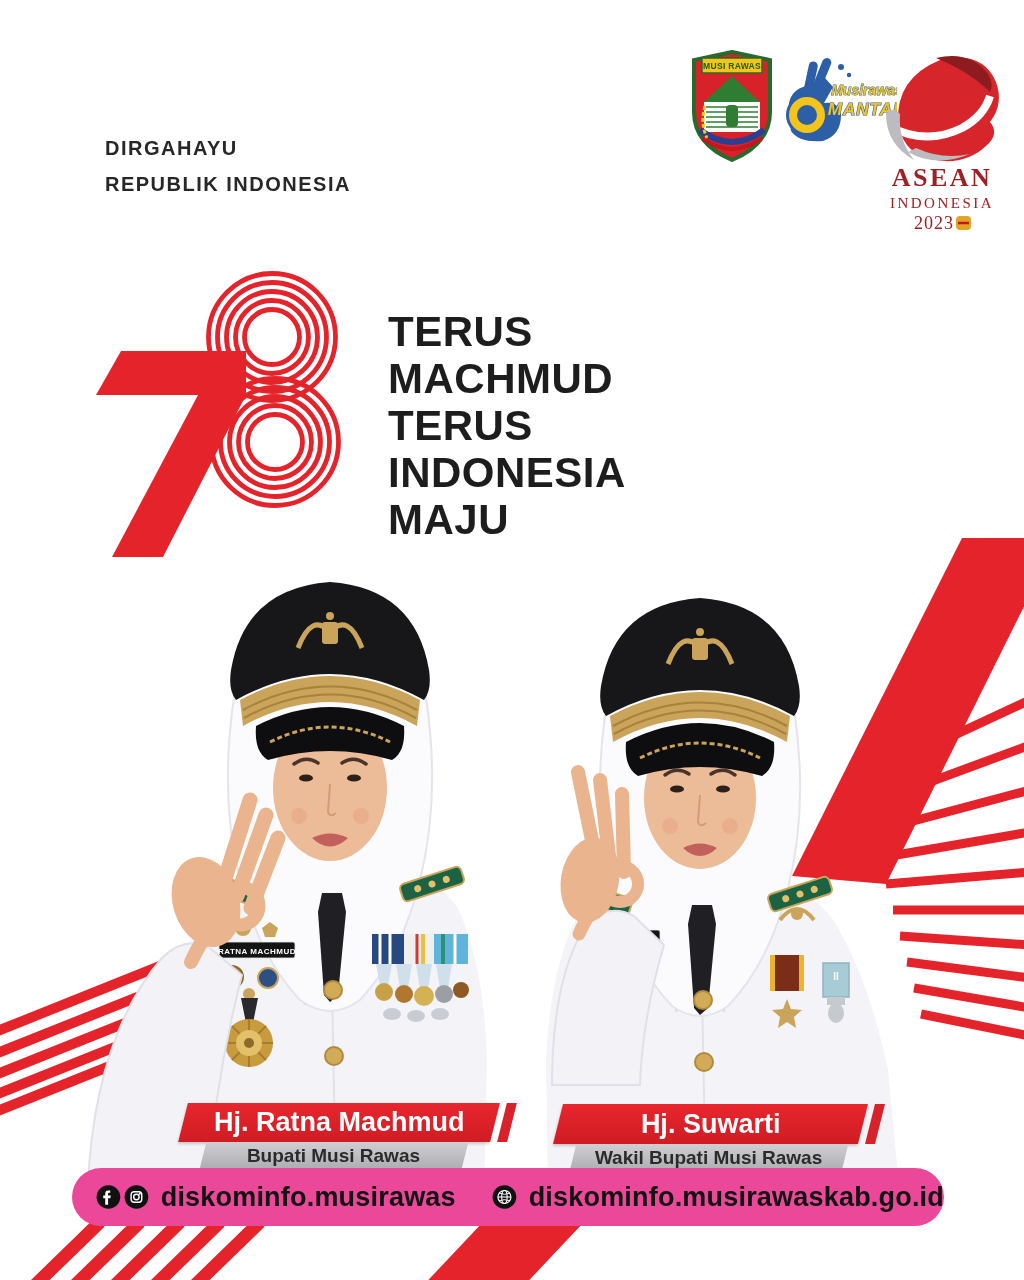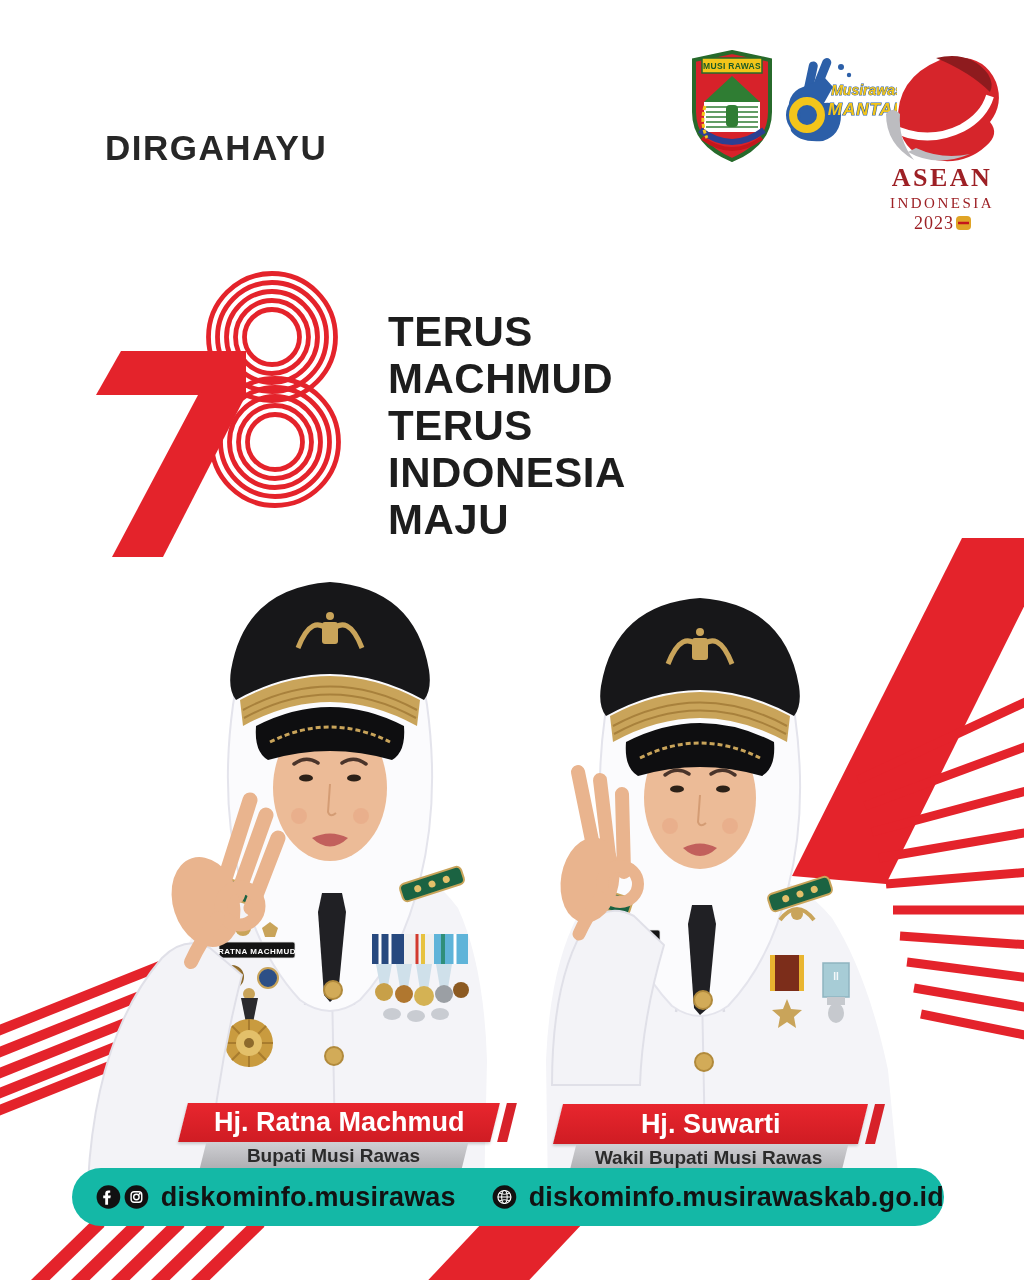--- a/index.html
+++ b/index.html
@@ -1,28 +1,28 @@
 <!DOCTYPE html>
 <html><head>
 <meta charset="utf-8">
 <style>
   html,body{margin:0;padding:0;background:#ffffff;}
   #stage{position:relative;width:1024px;height:1280px;background:#ffffff;overflow:hidden;
          font-family:"Liberation Sans",sans-serif;}
   .abs{position:absolute;}
-  .greeting{font-weight:bold;font-size:35px;letter-spacing:1.5px;color:#272727;line-height:36px;}
+  .greeting{font-weight:bold;font-size:20px;letter-spacing:1.5px;color:#272727;line-height:36px;}
   .theme-line{font-weight:bold;font-size:42px;letter-spacing:.5px;color:#1d1d1d;line-height:47px;}
   .banner-red{transform:skewX(-14deg);background:linear-gradient(180deg,#e8262e,#cf1c23);
               display:flex;align-items:center;justify-content:center;box-shadow:0 2px 3px rgba(0,0,0,.18);}
   .banner-red .txt{transform:skewX(14deg);color:#ffffff;font-weight:bold;font-size:27px;}
   .banner-gray{transform:skewX(-14deg);background:linear-gradient(180deg,#cfcfd3,#aeaeb2);
                display:flex;align-items:center;justify-content:center;}
   .banner-gray .txt{transform:skewX(14deg);color:#2b2b2b;font-weight:bold;font-size:19px;}
   .slash{transform:skewX(-14deg);background:#d7222a;}
-  .footer-pill{left:72px;top:1168px;width:872px;height:58px;border-radius:30px;background:#14b8a6;
+  .footer-pill{left:72px;top:1168px;width:872px;height:58px;border-radius:30px;background:#ec4899;
                display:flex;align-items:center;padding-left:24px;box-sizing:border-box;}
   .footer-text{font-weight:bold;font-size:27px;color:#121212;letter-spacing:.2px;white-space:nowrap;}
   svg text{font-family:"Liberation Sans",sans-serif;}
   .serif{font-family:"Liberation Serif",serif;}
 </style>
 </head>
 <body>
 
 <div id="stage">
 
@@ -269,20 +269,21 @@
         </g>
         <ellipse cx="590" cy="880" rx="29" ry="43" transform="rotate(10 590 880)" fill="#e9b48e"></ellipse>
         <circle cx="620" cy="884" r="18" fill="none" stroke="#e9b48e" stroke-width="12"></circle>
         <path d="M600 898 Q586 918 579 934" stroke="#e9b48e" stroke-width="13" stroke-linecap="round" fill="none"></path>
       </g>
     </g>
   </svg>
 
   <div class="abs" style="left:105px;top:130px">
     <div class="greeting">DIRGAHAYU</div>
+    <div class="greeting">REPUBLIK INDONESIA</div>
   </div>
 
   <div class="abs" style="left:388px;top:308px">
     <div class="theme-line">TERUS</div>
     <div class="theme-line">MACHMUD</div>
     <div class="theme-line">TERUS</div>
     <div class="theme-line">INDONESIA</div>
     <div class="theme-line">MAJU</div>
   </div>
 

